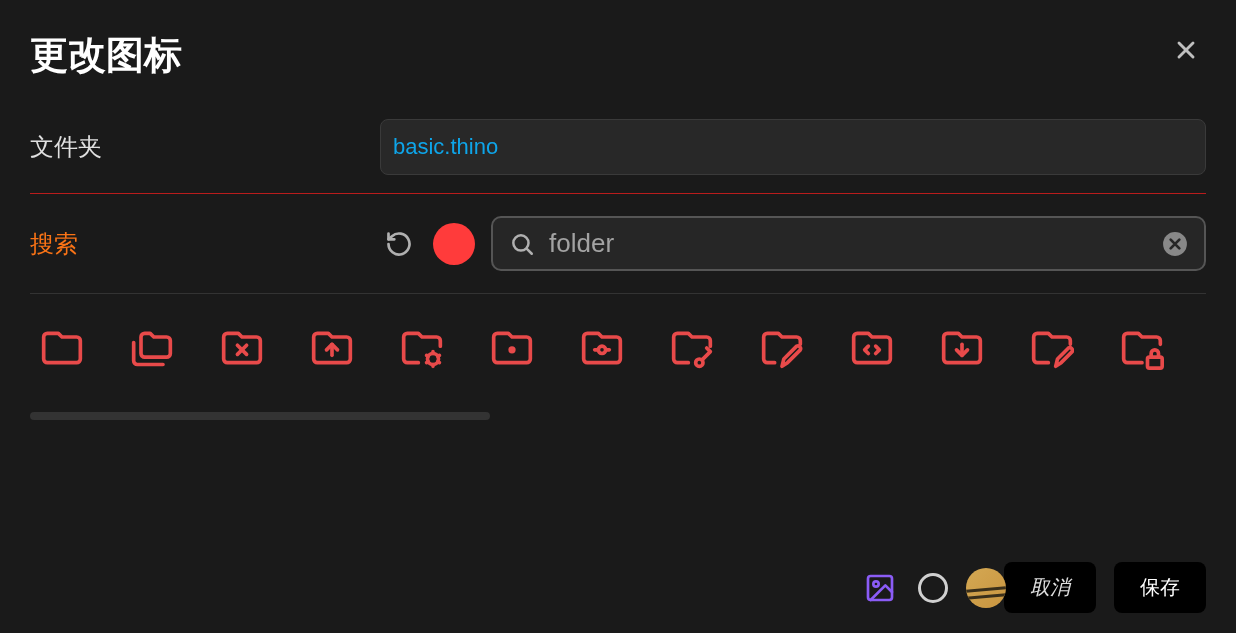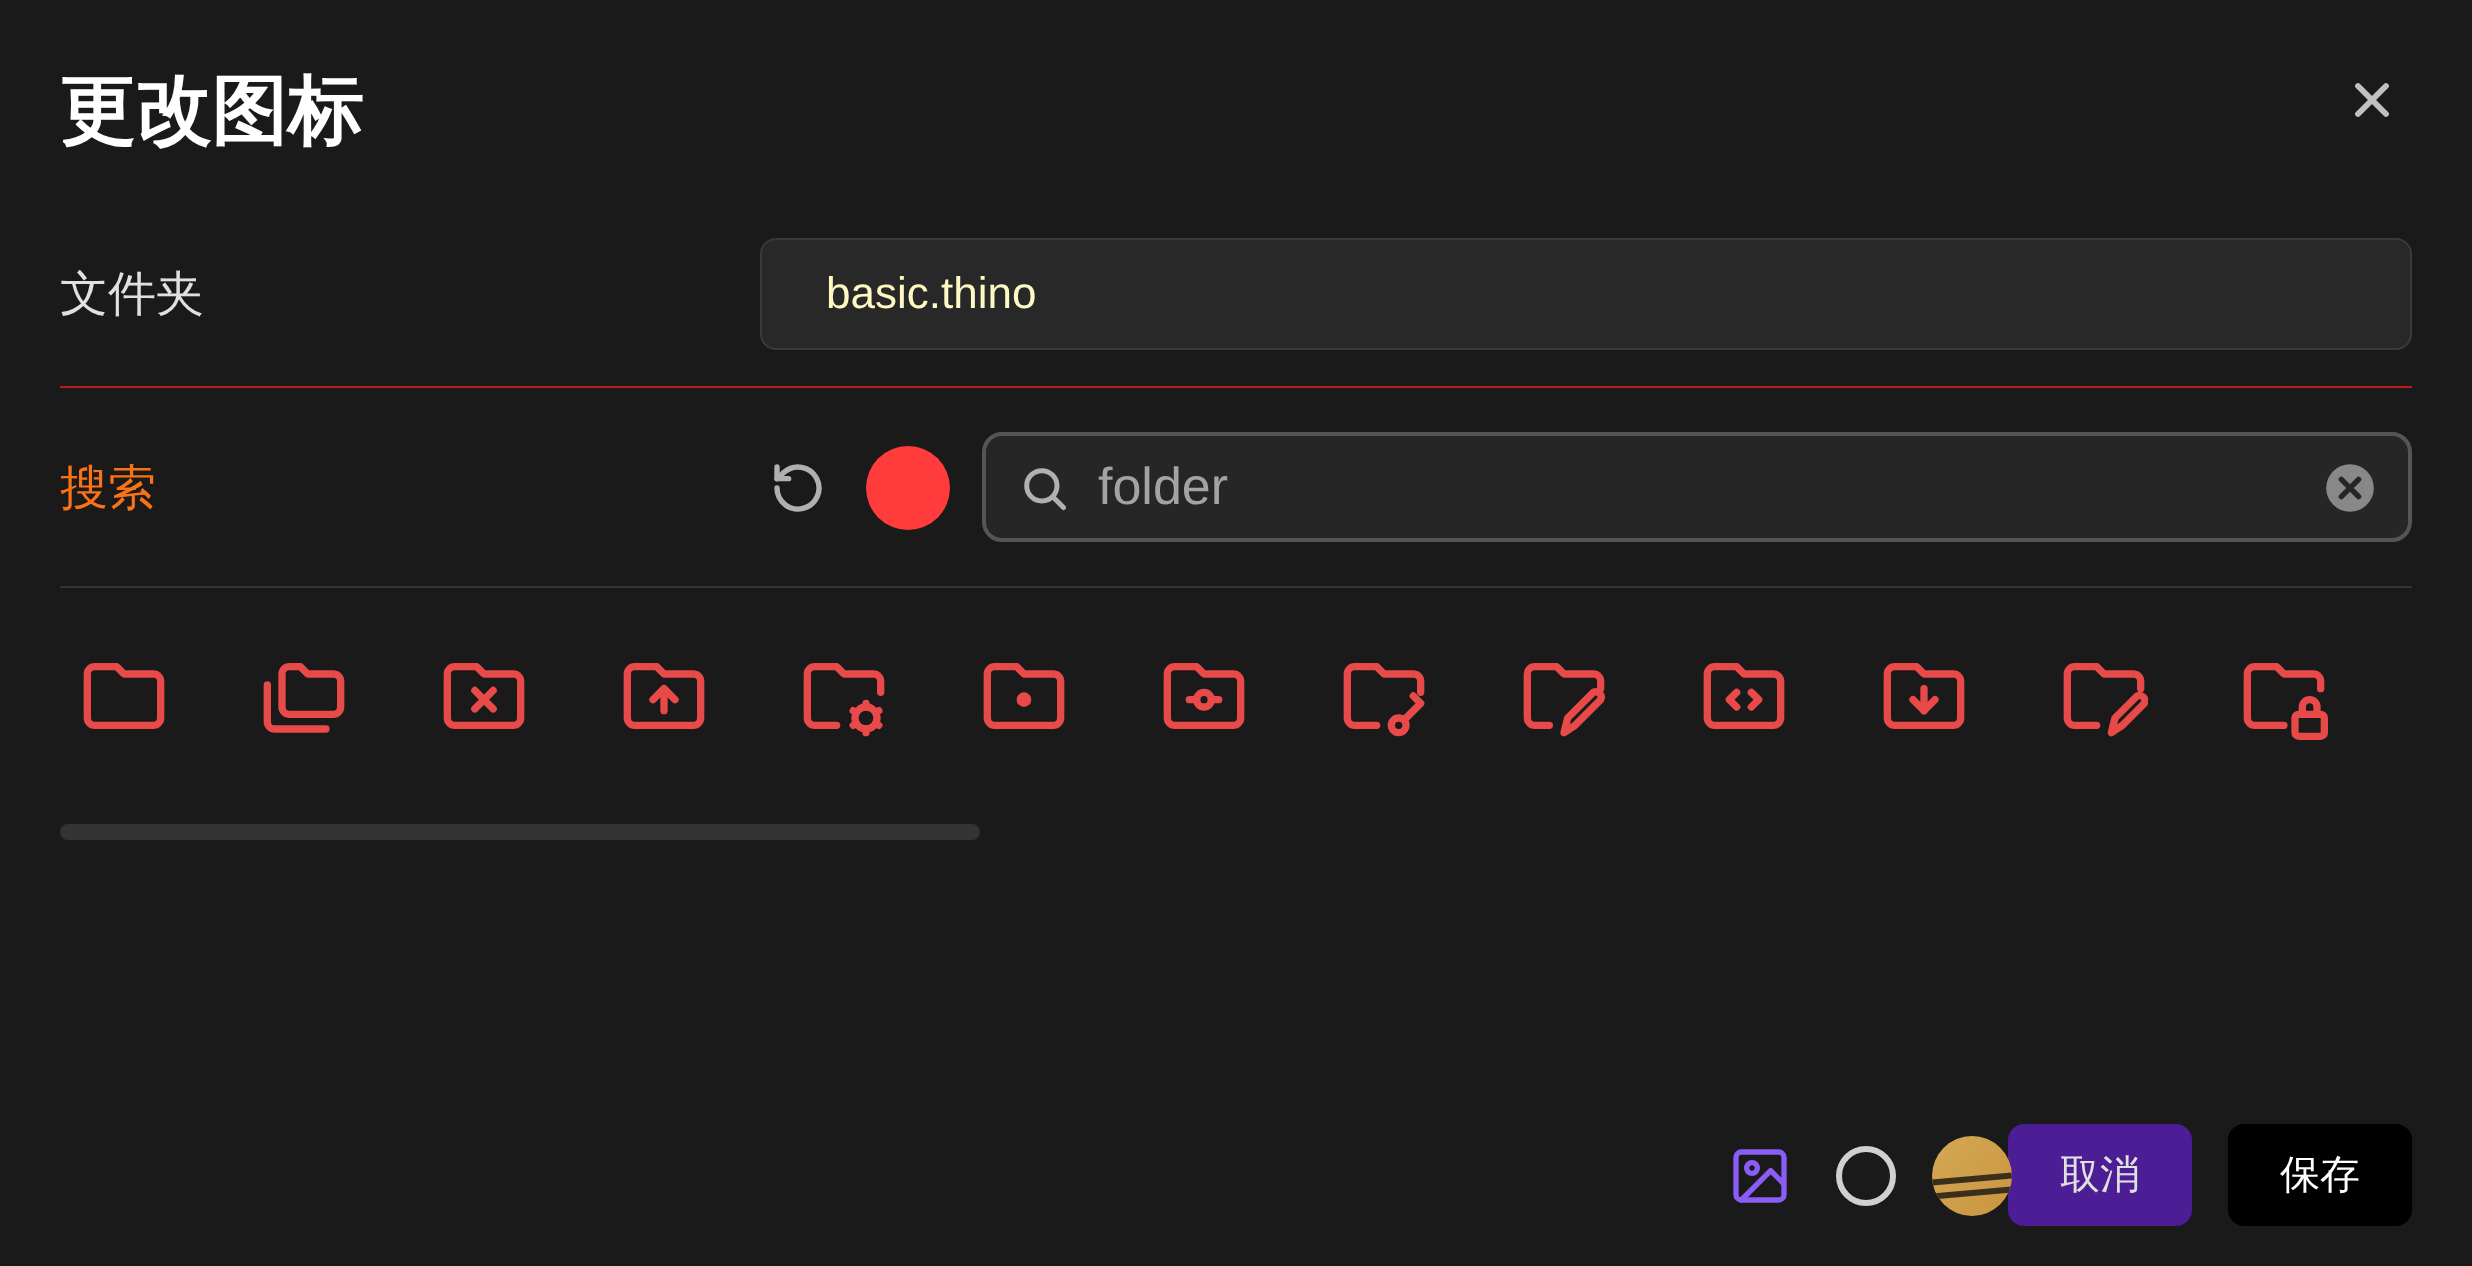--- a/index.html
+++ b/index.html
@@ -56,23 +56,23 @@
     .row-label {
       font-size: 24px;
       color: #e0e0e0;
       width: 350px;
     }
     .text-input {
       flex: 1;
       background: #282828;
       border: 1px solid #3a3a3a;
       border-radius: 8px;
-      padding: 14px 32px;
+      padding: 14px 12px;
       font-size: 22px;
-      color: #fef9c3;
+      color: #0ea5e9;
       outline: none;
     }
     .search-row {
       display: flex;
       align-items: center;
       padding: 22px 0;
       border-bottom: 1px solid #333;
       gap: 16px;
     }
     .search-label {
@@ -235,23 +235,24 @@
       transform: rotate(-5deg);
     }
     .btn {
       padding: 12px 26px;
       border-radius: 8px;
       font-size: 20px;
       border: none;
       cursor: pointer;
     }
     .btn-cancel {
-      background: #4c1d95;
+      background: #000000;
       color: #e0e0e0;
       margin-left: -20px;
+      font-style: italic;
     }
     .btn-save {
       background: #000000;
       color: #ffffff;
     }
   </style>
 </head>
 <body>
 
 <div class="dialog">

